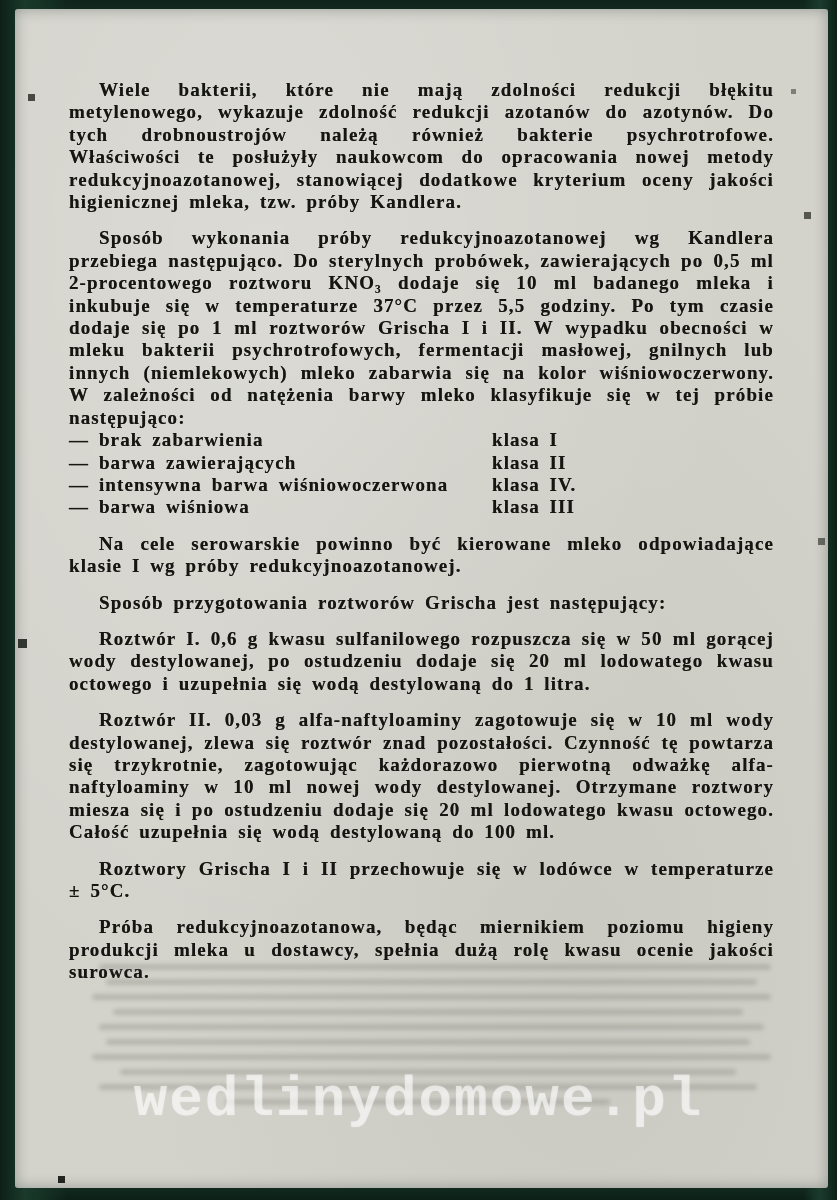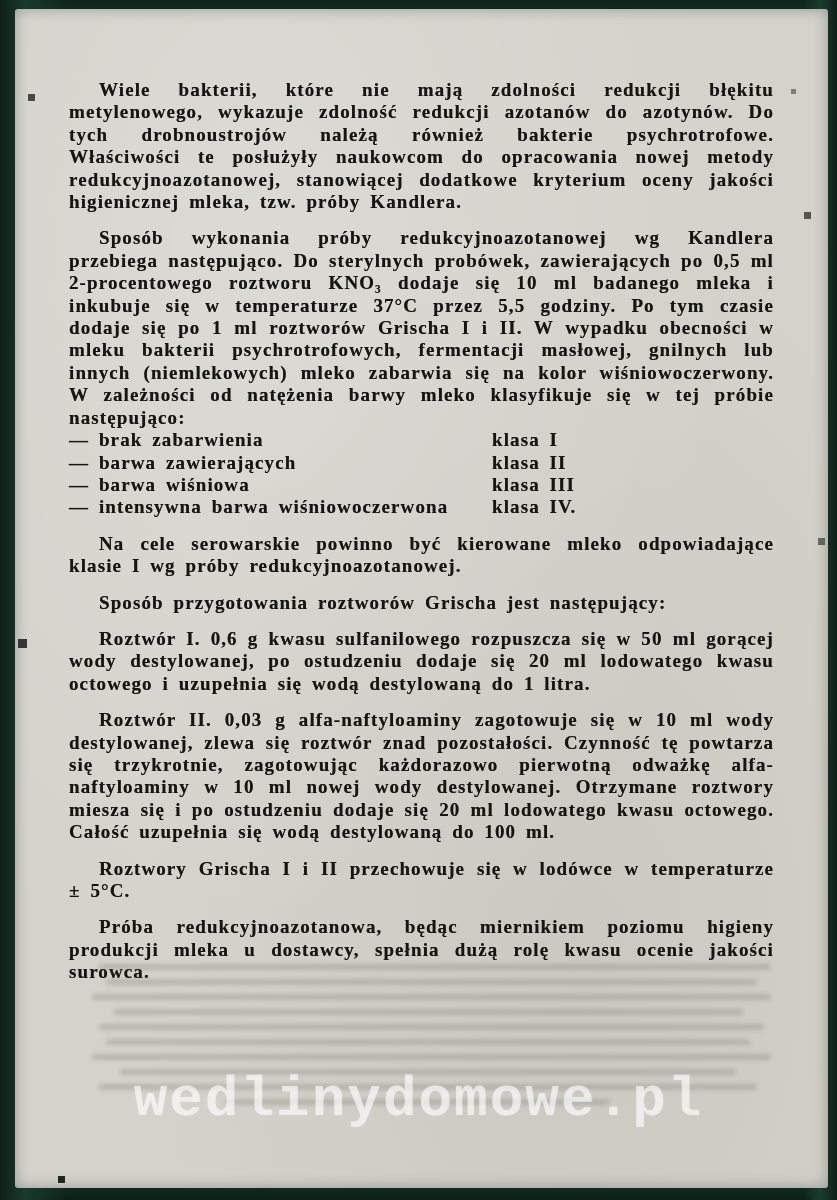--- a/index.html
+++ b/index.html
@@ -91,26 +91,26 @@
 
     <div class="cls-row">
       <span class="cls-label">— brak zabarwienia</span>
       <span class="cls-class">klasa I</span>
     </div>
     <div class="cls-row">
       <span class="cls-label">— barwa zawierających</span>
       <span class="cls-class">klasa II</span>
     </div>
     <div class="cls-row">
+      <span class="cls-label">— intensywna barwa wiśniowoczerwona</span>
+      <span class="cls-class">klasa IV.</span>
+    </div>
+    <div class="cls-row">
       <span class="cls-label">— barwa wiśniowa</span>
       <span class="cls-class">klasa III</span>
-    </div>
-    <div class="cls-row">
-      <span class="cls-label">— intensywna barwa wiśniowoczerwona</span>
-      <span class="cls-class">klasa IV.</span>
     </div>
 
     <p class="para indent">Na cele serowarskie powinno być kierowane mleko odpowiadające klasie I wg próby redukcyjnoazotanowej.</p>
     <p class="para indent">Sposób przygotowania roztworów Grischa jest następujący:</p>
     <p class="para indent">Roztwór I. 0,6 g kwasu sulfanilowego rozpuszcza się w 50 ml gorącej wody destylowanej, po ostudzeniu dodaje się 20 ml lodowatego kwasu octowego i uzupełnia się wodą destylowaną do 1 litra.</p>
     <p class="para indent">Roztwór II. 0,03 g alfa-naftyloaminy zagotowuje się w 10 ml wody destylowanej, zlewa się roztwór znad pozostałości. Czynność tę powtarza się trzykrotnie, zagotowując każdorazowo pierwotną odważkę alfa-naftyloaminy w 10 ml nowej wody destylowanej. Otrzymane roztwory miesza się i po ostudzeniu dodaje się 20 ml lodowatego kwasu octowego. Całość uzupełnia się wodą destylowaną do 100 ml.</p>
     <p class="para indent">Roztwory Grischa I i II przechowuje się w lodówce w temperaturze ± 5°C.</p>
     <p class="para indent">Próba redukcyjnoazotanowa, będąc miernikiem poziomu higieny produkcji mleka u dostawcy, spełnia dużą rolę kwasu ocenie jakości surowca.</p>
   </div>
 

